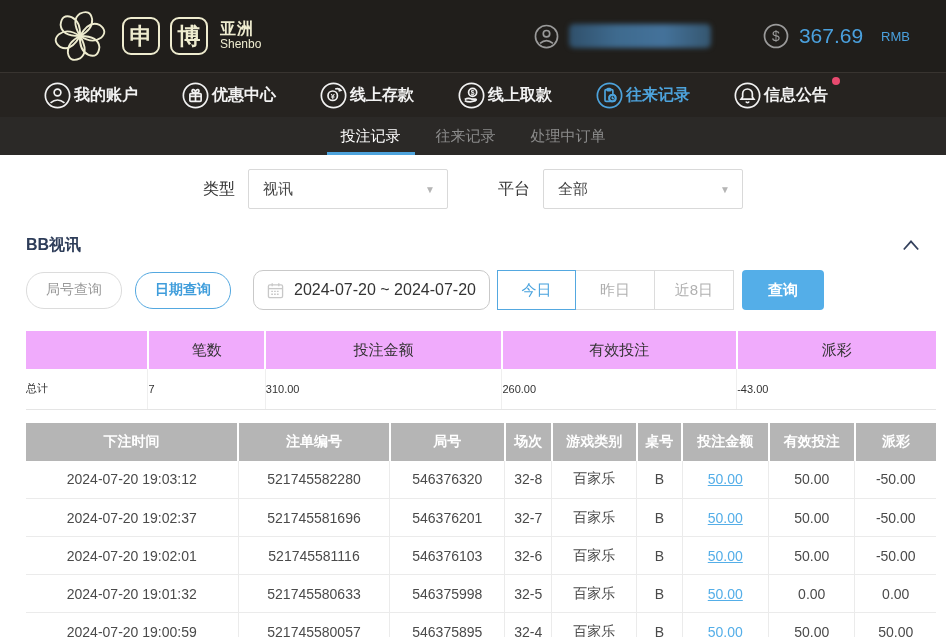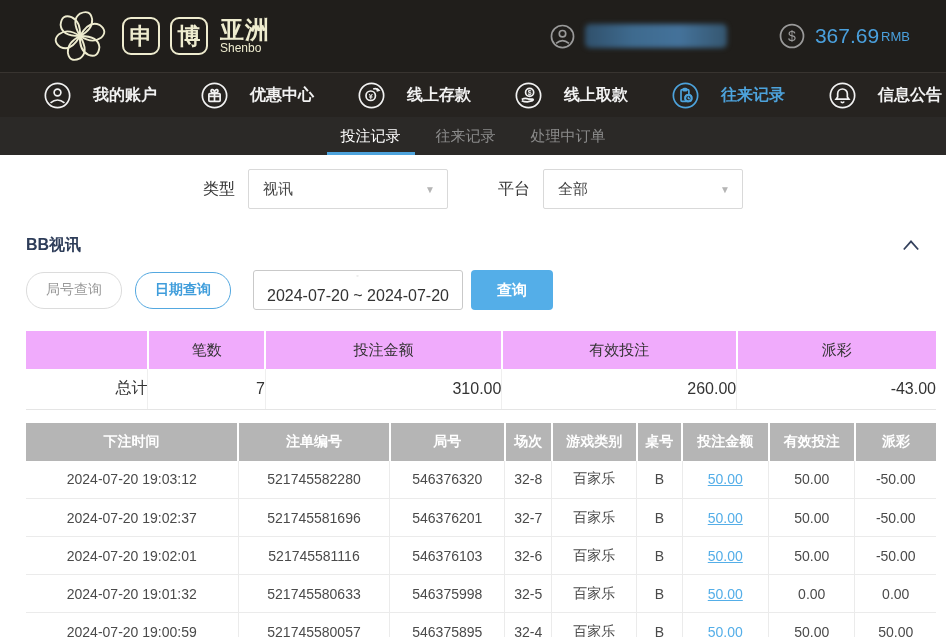--- a/index.html
+++ b/index.html
@@ -6,34 +6,34 @@
   html,body { width:946px; height:637px; overflow:hidden; background:#fff;
     font-family:"Liberation Sans","DejaVu Sans",sans-serif; }
 
   
   .header { height:72px; background:#201e1b; display:flex; align-items:center; padding:0 36px 0 52px; }
   .logo { display:flex; align-items:center; gap:10px; }
   .logo-flower { width:56px; height:56px; margin-right:4px; }
   .logo-box { width:38px; height:38px; border:2px solid #eeeccf; border-radius:9px; color:#eeeccf;
     font-size:23px; font-weight:bold; display:flex; align-items:center; justify-content:center; }
   .logo-region { color:#eeeccf; line-height:1.05; margin-left:2px; }
-  .logo-region .cn { font-size:24px; font-weight:bold; letter-spacing:1px; }
+  .logo-region .cn { font-size:16px; font-weight:bold; letter-spacing:1px; }
   .logo-region .en { font-size:12px; }
   .header-right { margin-left:auto; display:flex; align-items:center; }
   .user-icon { width:25px; height:25px; margin-right:10px; }
   .username-blur { width:142px; height:24px; border-radius:5px;
     background:linear-gradient(90deg,#30506b,#3e6a8e,#44729a,#35566f); filter:blur(2.5px); }
   .coin-icon { width:26px; height:26px; margin-left:52px; margin-right:10px; }
   .balance-amount { color:#4aa0dd; font-size:21px; }
-  .balance-currency { color:#4aa0dd; font-size:13px; margin-left:2px; }
+  .balance-currency { color:#4aa0dd; font-size:13px; margin-left:18px; }
 
   
   .nav { height:45px; background:#262320; border-top:1px solid #383430;
     display:flex; align-items:center; gap:44px; padding-left:44px; }
-  .nav-item { display:flex; align-items:center; gap:22px; color:#f2f2f2; font-size:16px;
+  .nav-item { display:flex; align-items:center; gap:3px; color:#f2f2f2; font-size:16px;
     font-weight:bold; cursor:pointer; position:relative; white-space:nowrap; }
   .nav-item svg { width:27px; height:27px; flex:none; }
   .nav-item.active { color:#4da3dc; }
   .badge-dot { position:absolute; top:-5px; right:-12px; width:8px; height:8px;
     border-radius:50%; background:#e84a6f; }
 
   
   .subtabs { height:38px; background:#2b2927; display:flex; justify-content:center; gap:23px; }
   .subtab { color:#8b8b8b; font-size:15px; display:flex; align-items:center;
     position:relative; padding:0 6px; cursor:pointer; }
@@ -54,38 +54,38 @@
   .section-head { display:flex; justify-content:space-between; align-items:center;
     padding:0 26px; margin-top:19px; height:32px; }
   .section-title { font-size:16px; font-weight:bold; color:#2e3d59; }
   .chevron-up { width:18px; height:14px; cursor:pointer; }
 
   
   .query-row { display:flex; align-items:center; padding-left:26px; margin-top:9px; height:40px; }
   .pill { height:37px; border-radius:18px; border:1px solid #dcdcdc; color:#999; padding:0 19px;
     display:flex; align-items:center; font-size:14px; background:#fff; margin-right:13px; cursor:pointer; }
   .pill.active { border-color:#54a8e0; color:#3f9ddb; font-weight:bold; }
-  .date-input { height:40px; border:1px solid #c9c9c9; border-radius:3px; display:flex;
-    align-items:center; padding:4px 13px; gap:10px; margin-left:9px; color:#333; font-size:16px; cursor:pointer;flex-direction:column; }
+  .date-input { height:40px; border:1px solid #c9c9c9; border-radius:10px; display:flex;
+    align-items:center; padding:4px 13px; gap:10px; margin-left:9px; color:#333; font-size:16px; cursor:pointer; }
   .cal-icon { width:17px; height:17px; }
   .segmented { display:flex; height:40px; margin-left:7px; }
   .seg-btn { width:79px; border:1px solid #dcdcdc; border-left:none; color:#b0b0b0; font-size:15px;
     background:#fff; display:flex; align-items:center; justify-content:center; cursor:pointer; }
   .seg-btn.active { border:1px solid #54a8e0; color:#4aa3de; }
   .search-btn { width:82px; height:40px; margin-left:8px; background:#54aee8; color:#fff;
     border:none; border-radius:4px; font-size:15px; font-weight:bold;
     display:flex; align-items:center; justify-content:center; cursor:pointer; }
 
   
   table { border-collapse:collapse; table-layout:fixed; }
   .summary-table { width:910px; margin:21px 0 0 26px; }
   .summary-table th { background:#f0abfc; height:38px; font-size:15px; color:#333;
     font-weight:normal; text-align:center; border-right:2px solid #fff; }
   .summary-table th:last-child { border-right:none; }
-  .summary-table td { height:40px; font-size:16px; color:#333; text-align:right;
+  .summary-table td { height:40px; font-size:11px; color:#333; text-align:left;
     background:#fff; border-bottom:1px solid #e5e5e5; border-right:1px solid #efefef; }
   .summary-table td:last-child { border-right:none; }
 
   
   .bets-table { width:910px; margin:13px 0 0 26px; }
   .bets-table th { background:#b5b5b5; color:#fff; height:38px; font-size:14px; font-weight:bold;
     text-align:center; border-right:2px solid #fff; }
   .bets-table th:last-child { border-right:none; }
   .bets-table td { height:38px; text-align:center; font-size:14px; color:#4a4a4a; background:#fff;
     border-bottom:1px solid #ebebeb; border-right:1px solid #ebebeb; }
@@ -230,20 +230,25 @@
   <div class="date-input">
     <svg class="cal-icon" viewBox="0 0 18 18" fill="none" stroke="#c8c8c8" stroke-width="1.4">
       <rect x="1.5" y="3" width="15" height="13.5" rx="1.5"></rect>
       <line x1="1.5" y1="7" x2="16.5" y2="7"></line>
       <line x1="5.5" y1="1.2" x2="5.5" y2="4.5"></line>
         <line x1="12.5" y1="1.2" x2="12.5" y2="4.5"></line>
       <line x1="4.5" y1="10" x2="13.5" y2="10" stroke-dasharray="1.8 1.2"></line>
       <line x1="4.5" y1="13" x2="13.5" y2="13" stroke-dasharray="1.8 1.2"></line>
     </svg>
     <span>2024-07-20 ~ 2024-07-20</span>
+  </div>
+  <div class="segmented">
+    <div class="seg-btn active">今日</div>
+    <div class="seg-btn">昨日</div>
+    <div class="seg-btn">近8日</div>
   </div>
   <div class="search-btn">查询</div>
 </div>
 
 <table class="summary-table">
   <colgroup>
     <col style="width:13.4%">
       <col style="width:12.9%">
       <col style="width:26%">
     <col style="width:25.8%">

